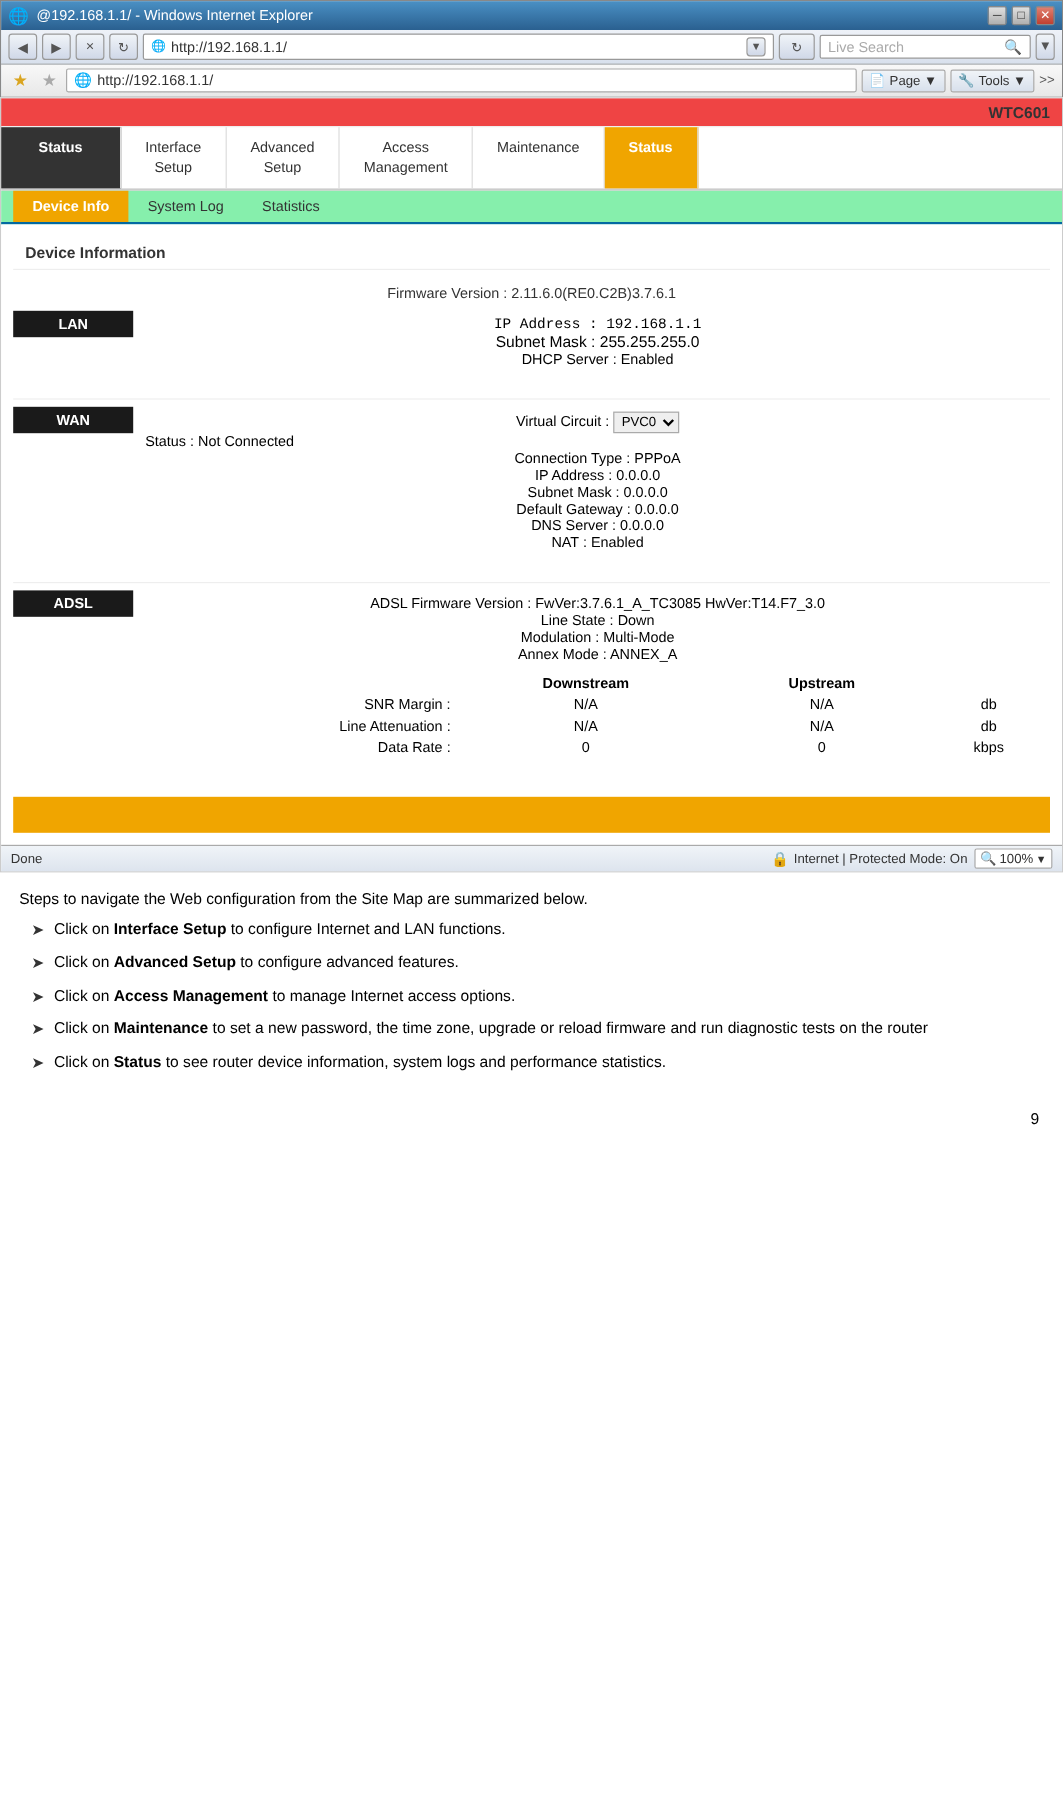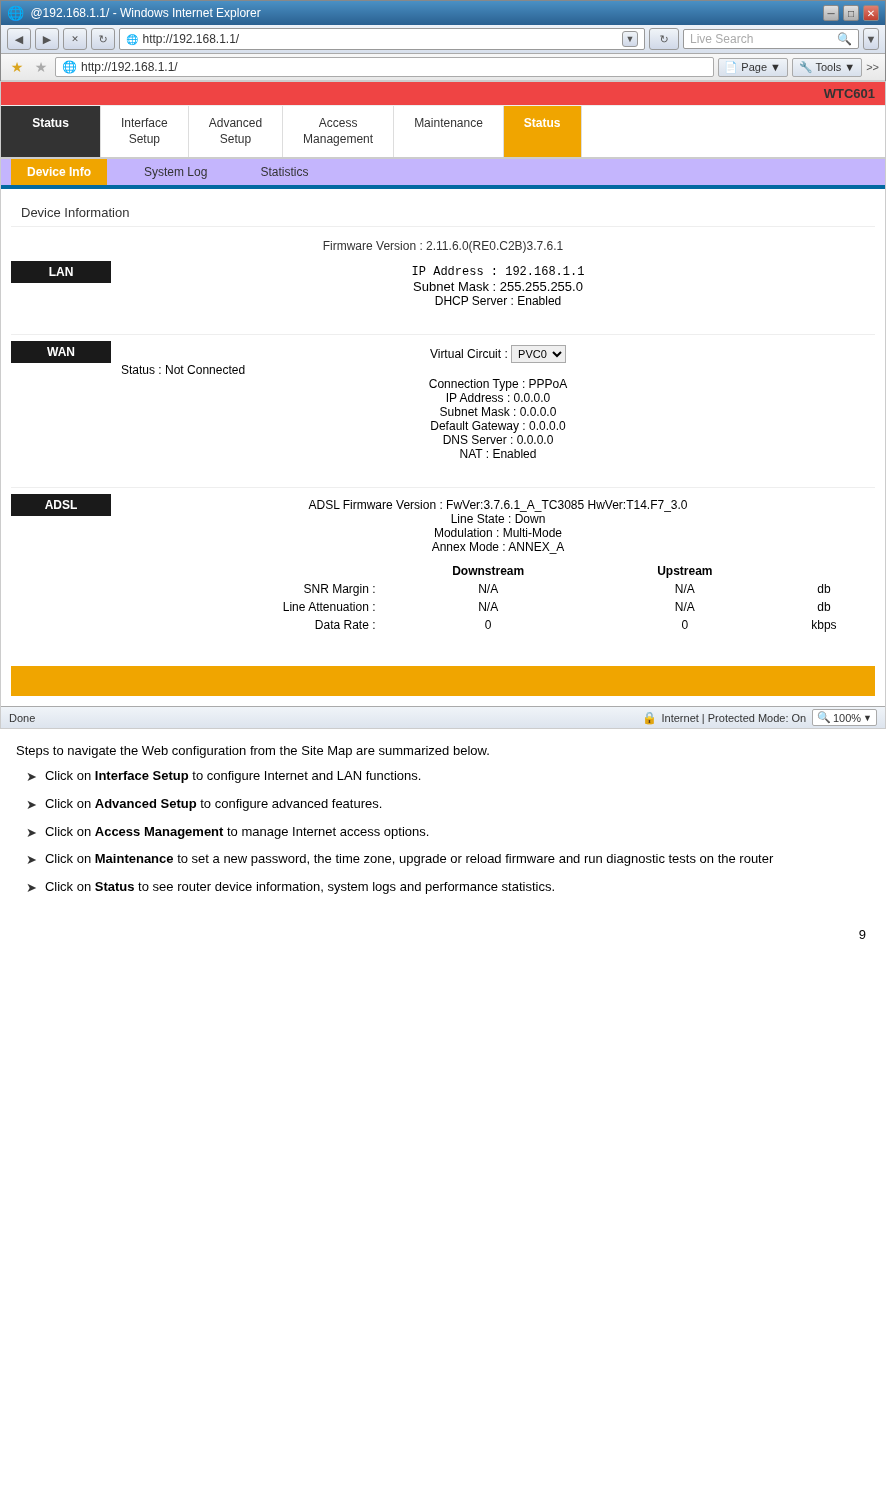--- a/index.html
+++ b/index.html
@@ -156,24 +156,23 @@
     .nav-item.status-label {
       background: #333;
       color: white;
       font-weight: bold;
       padding: 10px 20px;
       min-width: 100px;
     }
 
     .sub-nav {
       display: flex;
-      background: #c4b5fd;
-      border-bottom: 4px solid #0369a1;
+      background: #86efac;
+      border-bottom: 2px solid #0369a1;
       padding: 0 10px;
-      gap: 21px;
     }
     .sub-nav-item {
       padding: 6px 16px;
       font-size: 12px;
       cursor: pointer;
       color: #333;
     }
     .sub-nav-item.active {
       background: #f0a500;
       color: white;
@@ -182,21 +181,21 @@
 
     .content-area {
       padding: 10px;
       background: #fff;
     }
 
     .section-header {
       background: #fff;
       padding: 6px 10px;
       font-size: 13px;
-      font-weight: normal;
+      font-weight: bold;
       color: #333;
       border-bottom: 1px solid #eee;
       margin-bottom: 8px;
     }
 
     .section-label {
       background: #1a1a1a;
       color: white;
       padding: 4px 10px;
       font-size: 12px;

